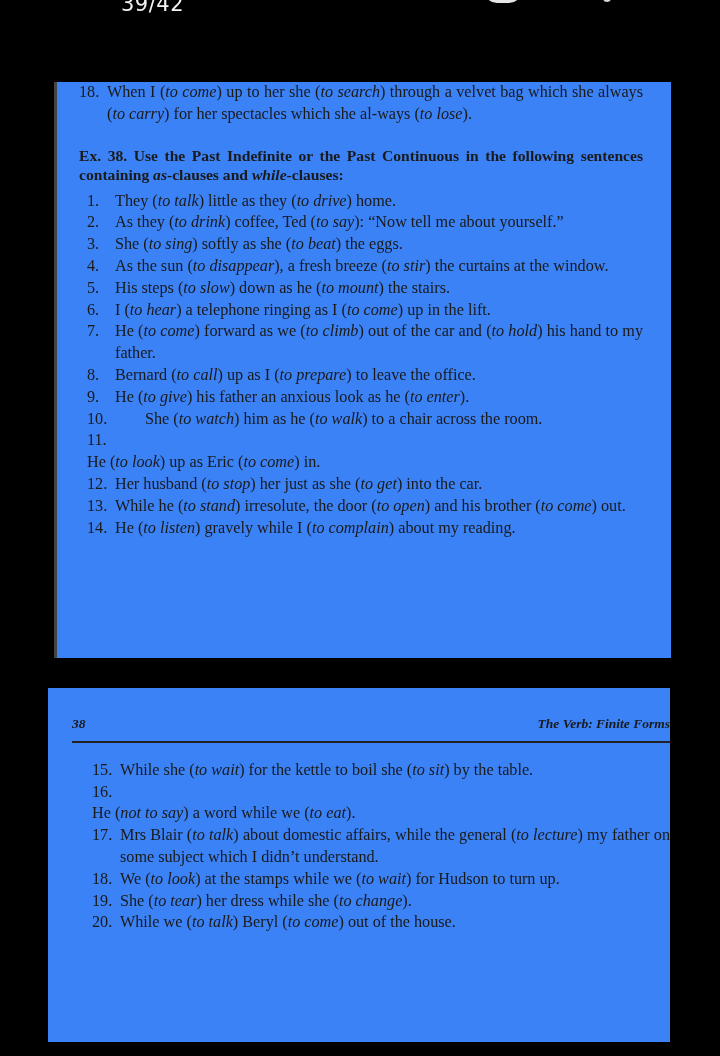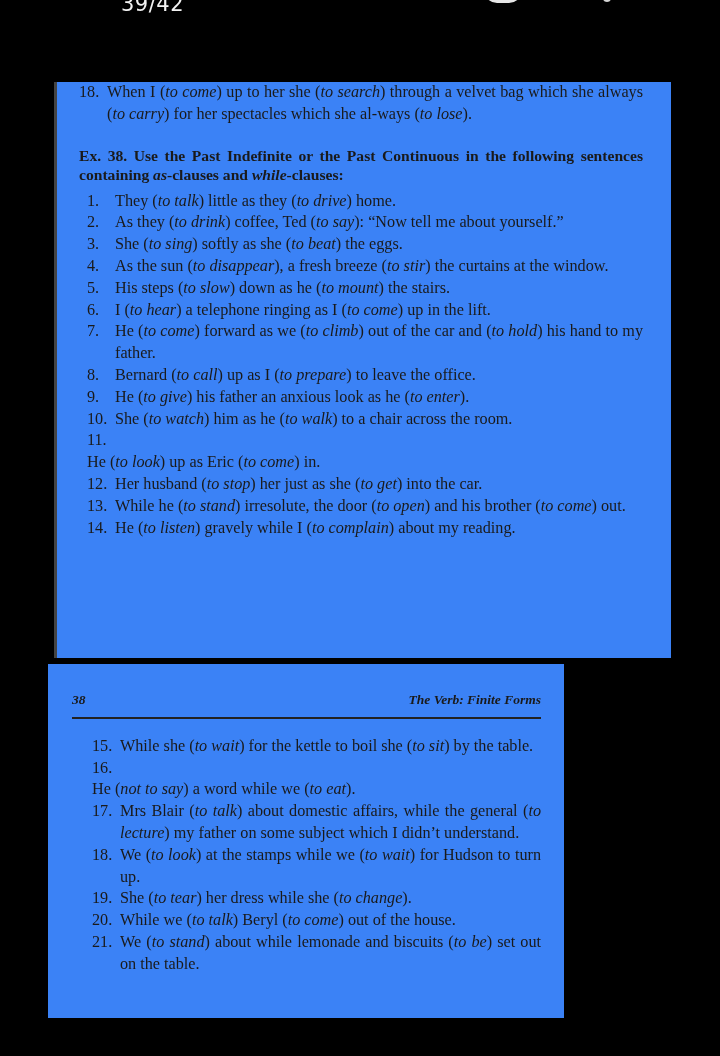--- a/index.html
+++ b/index.html
@@ -11,21 +11,21 @@
     position: absolute; left: 121px; top: -8px; color: #f2f2f2;
     font-family: "DejaVu Sans", sans-serif; font-size: 21px; letter-spacing: 0.5px;
   }
   .blob1 { position: absolute; left: 484px; top: -10px; width: 38px; height: 13px; border-radius: 0 0 20px 20px; background: #e6e6e6; }
   .blob2 { position: absolute; left: 603px; top: -6px; width: 8px; height: 8px; border-radius: 50%; background: #d6d6d6; }
   .page {
     position: absolute; background: #3b82f6; box-sizing: border-box;
     font-family: "Liberation Serif", serif; font-size: 16.2px; line-height: 21.8px;
   }
   .page1 { left: 54px; top: 82px; width: 617px; height: 576px; padding: 0 28px 0 22px; border-left: 3px solid #444; }
-  .page2 { left: 48px; top: 664px; width: 516px; height: 354px; padding: 0 23px 0 24px; }
+  .page2 { left: 48px; top: 688px; width: 622px; height: 354px; padding: 0 0 0 24px; }
   .item { display: flex; }
   .num { width: 28px; flex: none; text-align: left; }
   .txt { flex: 1; text-align: justify; }
   .txt i { font-style: italic; }
   .heading { font-weight: bold; font-size: 15.6px; line-height: 19.5px; text-align: justify; margin: 0; }
   .heading i { font-style: italic; }
   .runhead { display: flex; justify-content: space-between; font-weight: bold; font-style: italic; font-size: 13.5px; margin-top: 25px; padding-bottom: 6px; border-bottom: 2px solid #222; margin-right: 0; }
 </style>
 </head>
 <body>
@@ -70,21 +70,21 @@
         <span class="txt"><span>He (</span><i>to come</i><span>) forward as we (</span><i>to climb</i><span>) out of the car and (</span><i>to hold</i><span>) his hand to my father.</span></span>
       </div>
       <div class="item" style="padding-left: 8px;">
         <span class="num">8.</span>
         <span class="txt"><span>Bernard (</span><i>to call</i><span>) up as I (</span><i>to prepare</i><span>) to leave the office.</span></span>
       </div>
       <div class="item" style="padding-left: 8px;">
         <span class="num">9.</span>
         <span class="txt"><span>He (</span><i>to give</i><span>) his father an anxious look as he (</span><i>to enter</i><span>).</span></span>
       </div>
-      <div class="item" style="padding-left: 8px;">
+      <div class="item" style="padding-left: 8px; gap: 30px;">
         <span class="num">10.</span>
         <span class="txt"><span>She (</span><i>to watch</i><span>) him as he (</span><i>to walk</i><span>) to a chair across the room.</span></span>
       </div>
       <div class="item" style="padding-left: 8px; flex-direction: column;">
         <span class="num">11.</span>
         <span class="txt"><span>He (</span><i>to look</i><span>) up as Eric (</span><i>to come</i><span>) in.</span></span>
       </div>
       <div class="item" style="padding-left: 8px;">
         <span class="num">12.</span>
         <span class="txt"><span>Her husband (</span><i>to stop</i><span>) her just as she (</span><i>to get</i><span>) into the car.</span></span>
@@ -123,18 +123,14 @@
         <span class="txt"><span>We (</span><i>to look</i><span>) at the stamps while we (</span><i>to wait</i><span>) for Hudson to turn up.</span></span>
       </div>
       <div class="item" style="padding-left: 20px;">
         <span class="num">19.</span>
         <span class="txt"><span>She (</span><i>to tear</i><span>) her dress while she (</span><i>to change</i><span>).</span></span>
       </div>
       <div class="item" style="padding-left: 20px;">
         <span class="num">20.</span>
         <span class="txt"><span>While we (</span><i>to talk</i><span>) Beryl (</span><i>to come</i><span>) out of the house.</span></span>
       </div>
-      <div class="item" style="padding-left: 20px;">
-        <span class="num">21.</span>
-        <span class="txt"><span>We (</span><i>to stand</i><span>) about while lemonade and biscuits (</span><i>to be</i><span>) set out on the table.</span></span>
-      </div>
     </div>
 </div>
 
 </body></html>

